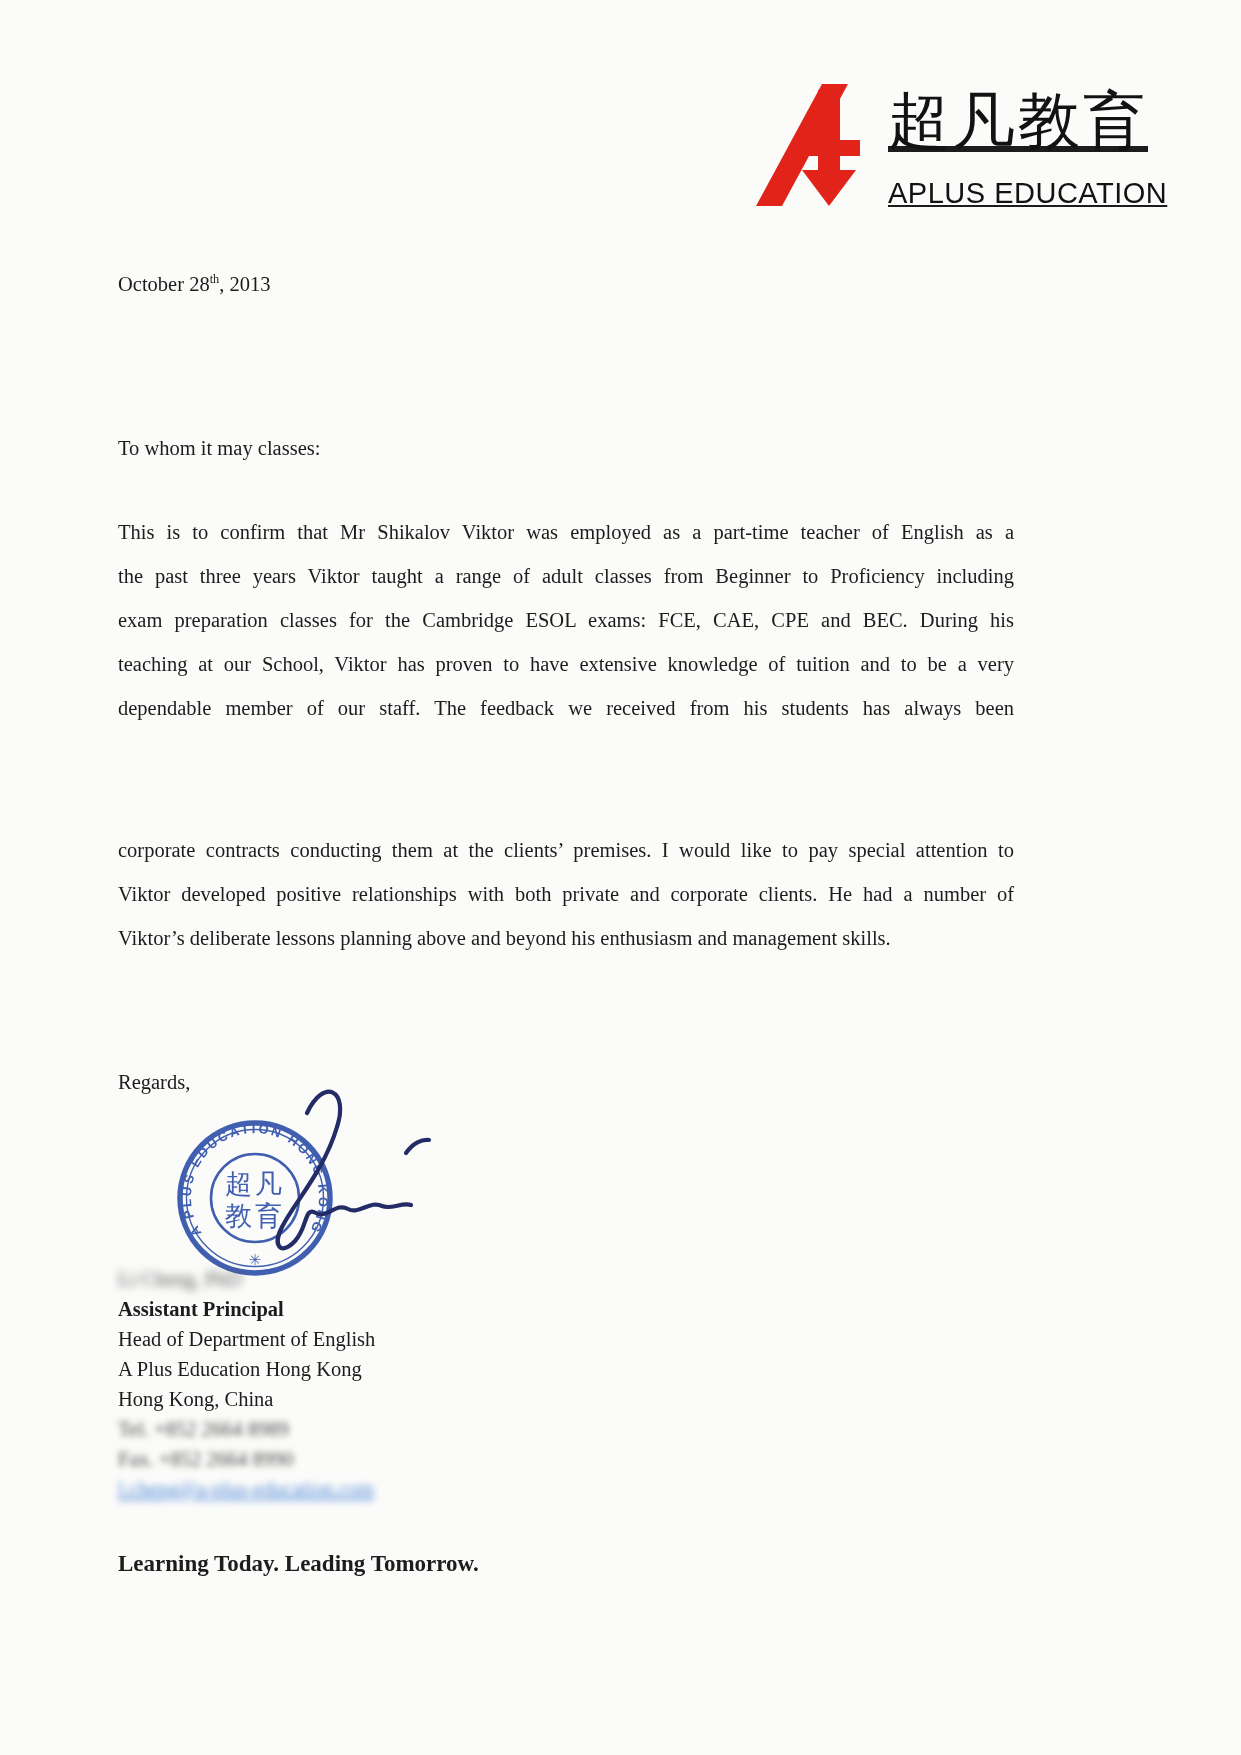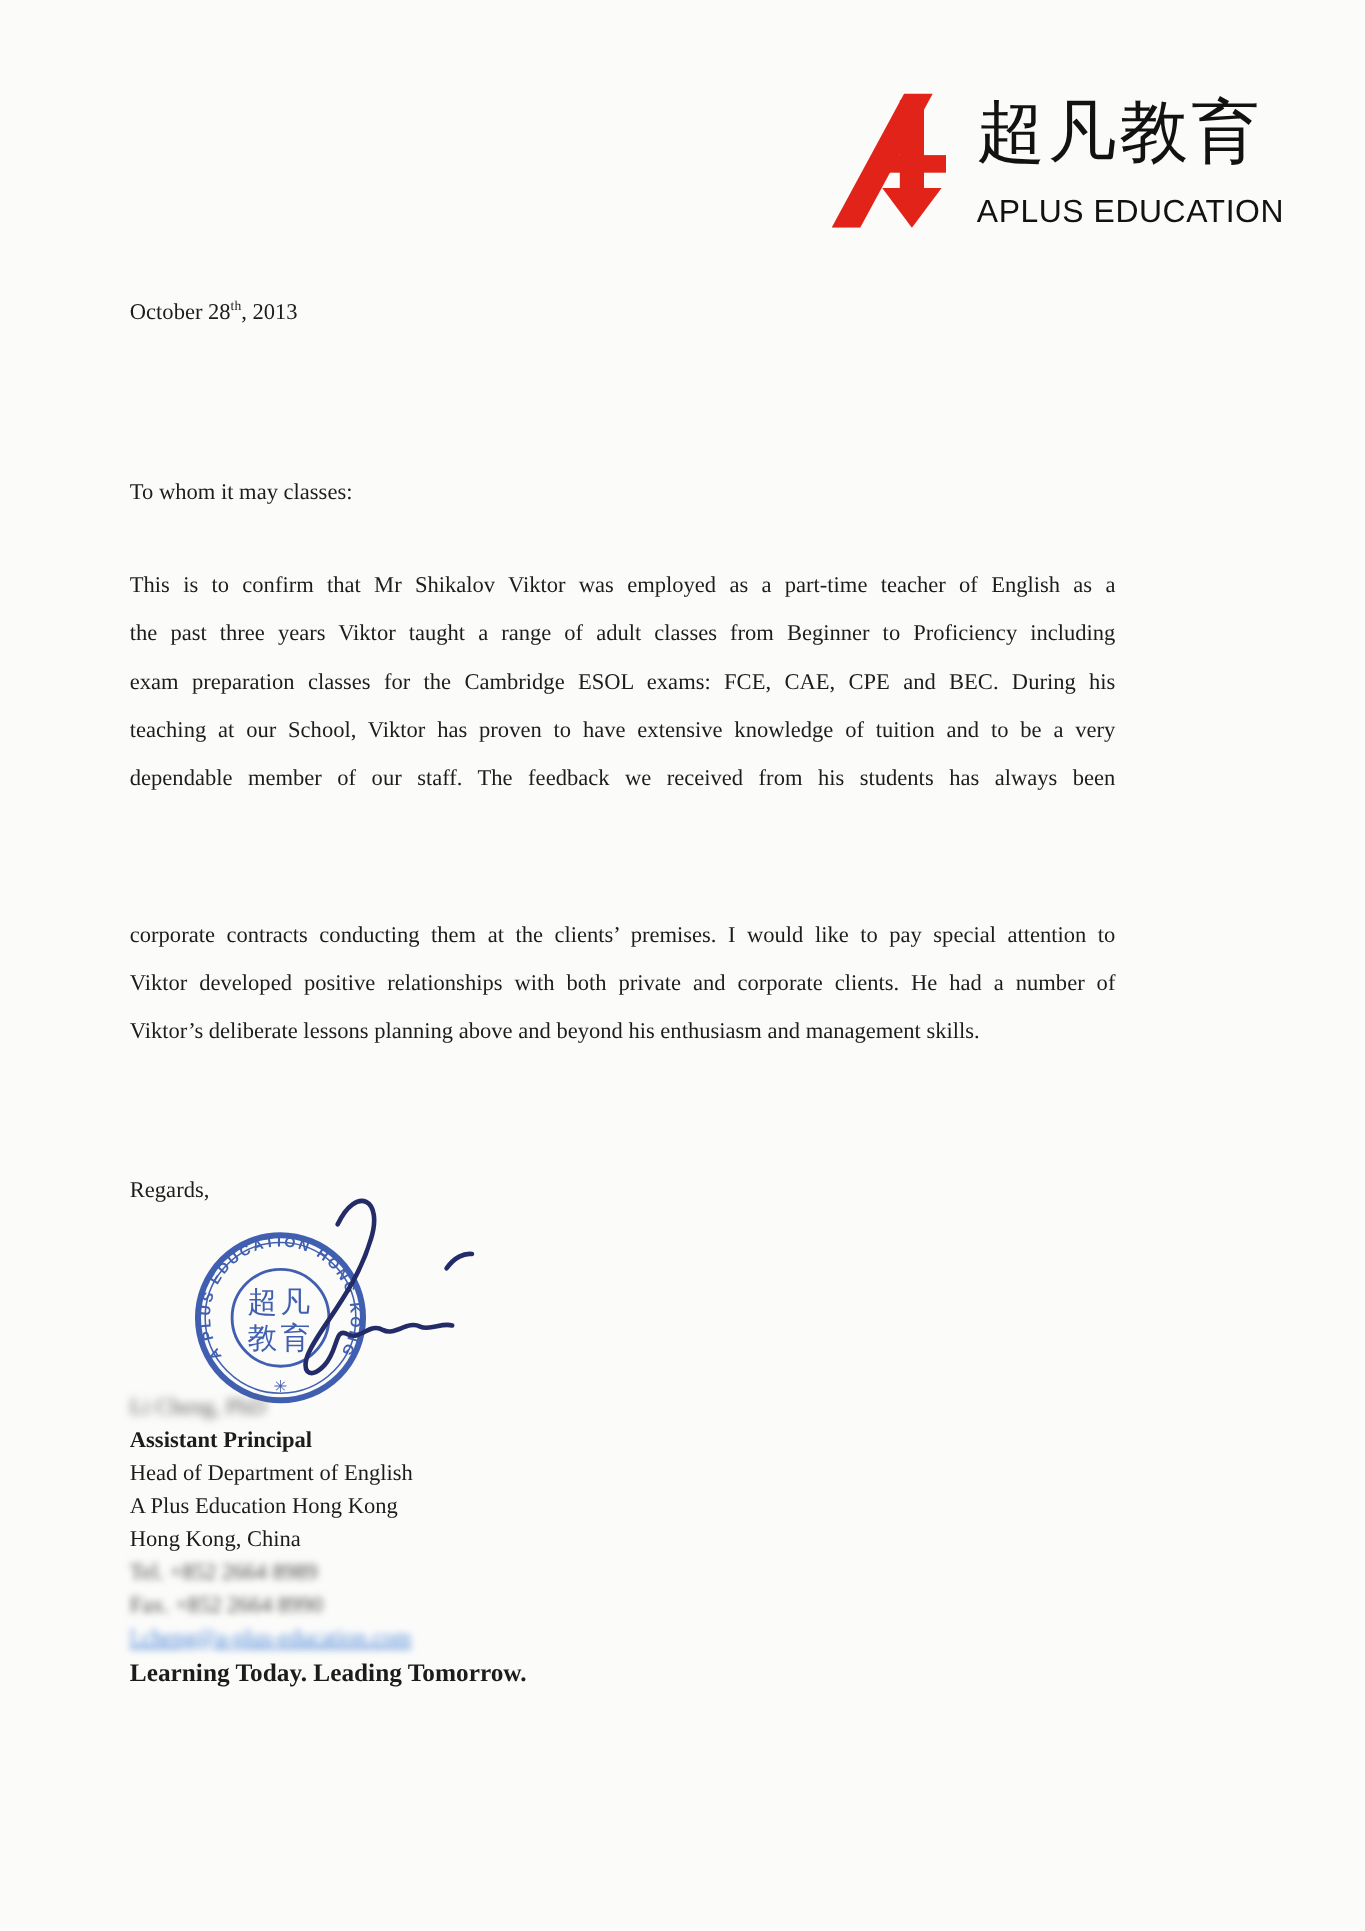--- a/index.html
+++ b/index.html
@@ -3,21 +3,21 @@
 <meta charset="utf-8">
 <style>
   html,body { margin:0; padding:0; background:#e9e9e9; }
   .page {
     position:relative; width:1241px; height:1755px; margin:0 auto;
     background:#fbfbfa; overflow:hidden;
     font-family:"Liberation Serif", serif;
     color:var(--text-ink, #1c1c1c);
   }
   
-  .logo { position:absolute; top:84px; left:756px; display:flex; align-items:center; }
+  .logo { position:absolute; top:84px; left:756px; display:flex; align-items:flex-start;text-decoration:underline; }
   .logo-mark { width:116px; height:122px; flex:0 0 auto; }
   .mark-shape { fill:var(--logo-red, #e2231a); }
   .logo-text { margin-left:16px; display:flex; flex-direction:column; }
   .logo-cn {
     font-family:"Liberation Sans", sans-serif;
     font-size:62px; line-height:74px; letter-spacing:3px;
     color:#121212; white-space:nowrap;
   }
   .logo-en {
     font-family:"Liberation Sans", sans-serif;
@@ -46,21 +46,21 @@
   .signature { position:absolute; left:210px; top:1085px; width:266px; height:192px; }
   .sig-stroke { fill:none; stroke:var(--signature-ink, #232c66); stroke-width:4.2;
                 stroke-linecap:round; stroke-linejoin:round; }
   
   .footer { position:absolute; left:118px; top:1264px; font-size:20.5px; }
   .f-line { line-height:30px; white-space:nowrap; }
   .blurred       { filter:blur(3.4px); color:#4a4a4a; }
   .blurred-name  { filter:blur(4px); color:#5a5a5a; }
   .blurred-link  { filter:blur(3.6px); color:var(--link-blue, #4a86d8); text-decoration:underline; }
   .bold { font-weight:bold;font-family:Liberation Serif, serif; }
-  .slogan { font-size:23px; font-weight:bold; line-height:34px; }
+  .slogan { font-size:23px; font-weight:bold; line-height:34px;margin-top:43px; }
 </style>
 </head>
 <body>
 
 <div class="page">
 
   <div class="logo">
     <svg class="logo-mark" viewBox="0 0 116 122" aria-hidden="true">
       <polygon class="mark-shape" points="66,0 92,0 26,122 0,122"></polygon>
       <rect class="mark-shape" x="62" y="6" width="22" height="82"></rect>

